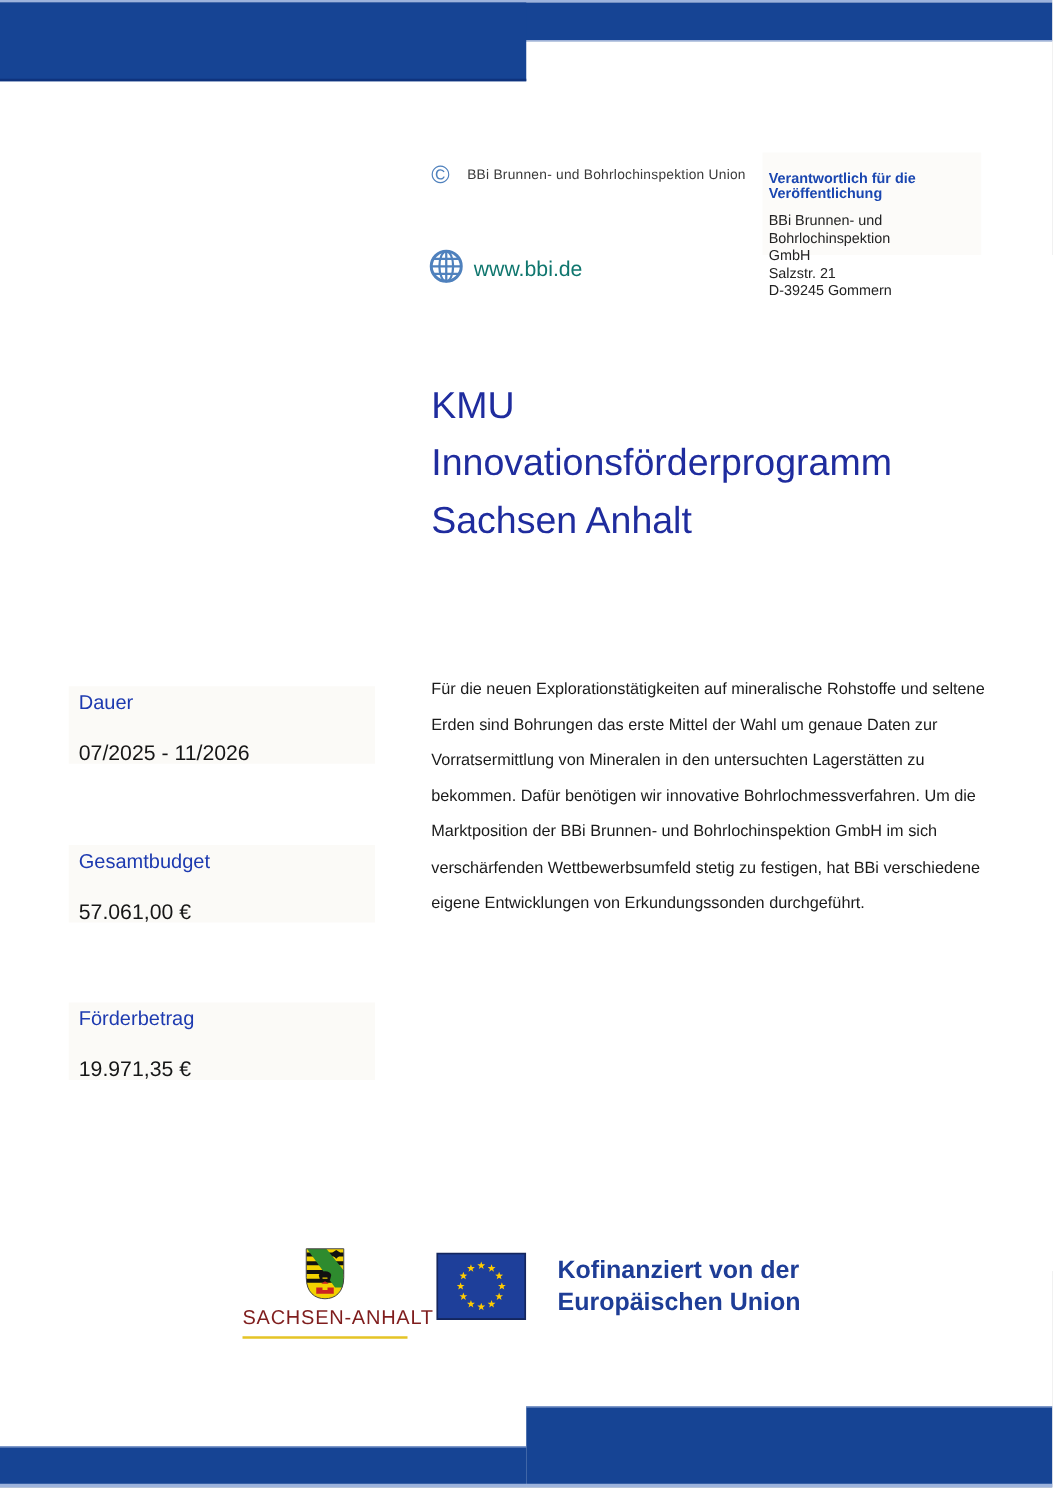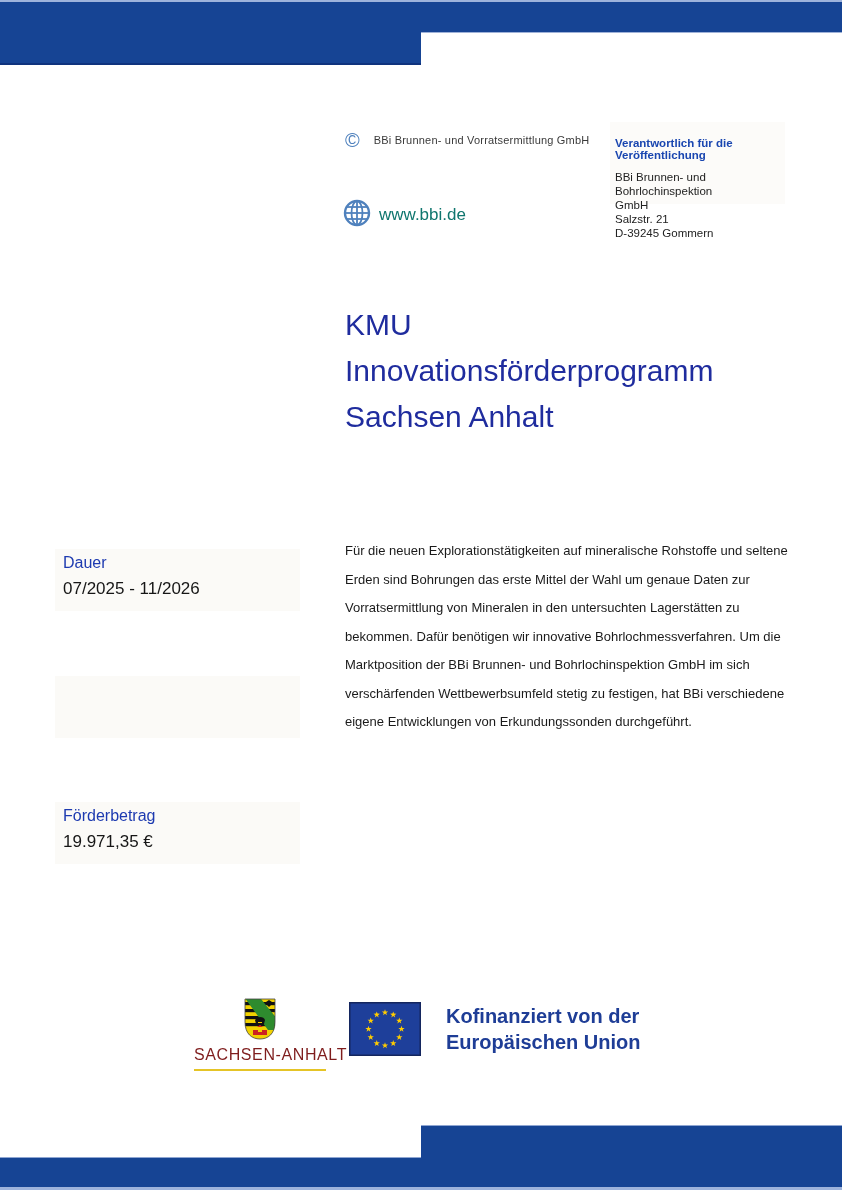--- a/index.html
+++ b/index.html
@@ -42,21 +42,21 @@
     font-size:30px;line-height:46px;color:#1f2c9e;
     white-space:pre-line;
   }
 
   
   .fact{position:absolute;left:63px;width:240px;}
   .fact.p1{top:551px;}
   .fact.p2{top:678px;}
   .fact.p3{top:804px;}
   .fact .label{font-size:16px;color:#1d3ab0;line-height:24px;}
-  .fact .value{font-size:17px;color:#161616;line-height:24px;margin-top:2px;}
+  .fact .value{font-size:17px;color:#161616;line-height:24px;margin-top:16px;}
 
   
   .body-text{
     position:absolute;left:345px;top:537px;width:464px;
     font-size:13px;line-height:28.5px;color:#1a1a1a;
   }
 
   
   .sa-logo{position:absolute;left:194px;top:998px;width:132px;text-align:center;}
   .sa-shield{display:block;margin:0 auto;}
@@ -81,21 +81,21 @@
   <div class="bar-bottom-left"></div>
   <div class="edge-bottom"></div>
 
   <div class="faint resp"></div>
   <div class="faint f1"></div>
   <div class="faint f2"></div>
   <div class="faint f3"></div>
 
   <div class="copyright-row">
     <span class="c-icon">©</span>
-    <span class="company-small">BBi Brunnen- und Vorratsermittlung GmbH</span>
+    <span class="company-small">BBi Brunnen- und Bohrlochinspektion Union</span>
   </div>
 
   <div class="site-row">
     <span>
       <svg width="28" height="28" viewBox="0 0 28 28">
         <circle cx="14" cy="14" r="12" fill="#ffffff" stroke="#4f81bd" stroke-width="2.4"></circle>
         <ellipse cx="14" cy="14" rx="5.5" ry="12" fill="none" stroke="#4f81bd" stroke-width="1.8"></ellipse>
         <line x1="2" y1="14" x2="26" y2="14" stroke="#4f81bd" stroke-width="1.8"></line>
         <line x1="3.6" y1="8" x2="24.4" y2="8" stroke="#4f81bd" stroke-width="1.8"></line>
         <line x1="3.6" y1="20" x2="24.4" y2="20" stroke="#4f81bd" stroke-width="1.8"></line>
@@ -113,20 +113,24 @@
     <div class="line">D-39245 Gommern</div>
   </div>
 
   <h1 class="title" style="margin:0;font-weight:normal;">KMU
 Innovationsförderprogramm
 Sachsen Anhalt</h1>
 
   <div class="fact p1">
     <div class="label">Dauer</div>
     <div class="value">07/2025 - 11/2026</div>
+  </div>
+  <div class="fact p2">
+    <div class="label">Gesamtbudget</div>
+    <div class="value">57.061,00 €</div>
   </div>
   <div class="fact p3">
     <div class="label">Förderbetrag</div>
     <div class="value">19.971,35 €</div>
   </div>
 
   <div class="body-text">Für die neuen Explorationstätigkeiten auf mineralische Rohstoffe und seltene Erden sind Bohrungen das erste Mittel der Wahl um genaue Daten zur Vorratsermittlung von Mineralen in den untersuchten Lagerstätten zu bekommen. Dafür benötigen wir innovative Bohrlochmessverfahren. Um die Marktposition der BBi Brunnen- und Bohrlochinspektion GmbH im sich verschärfenden Wettbewerbsumfeld stetig zu festigen, hat BBi verschiedene eigene Entwicklungen von Erkundungssonden durchgeführt.</div>
 
   <div class="sa-logo">
     <span>

